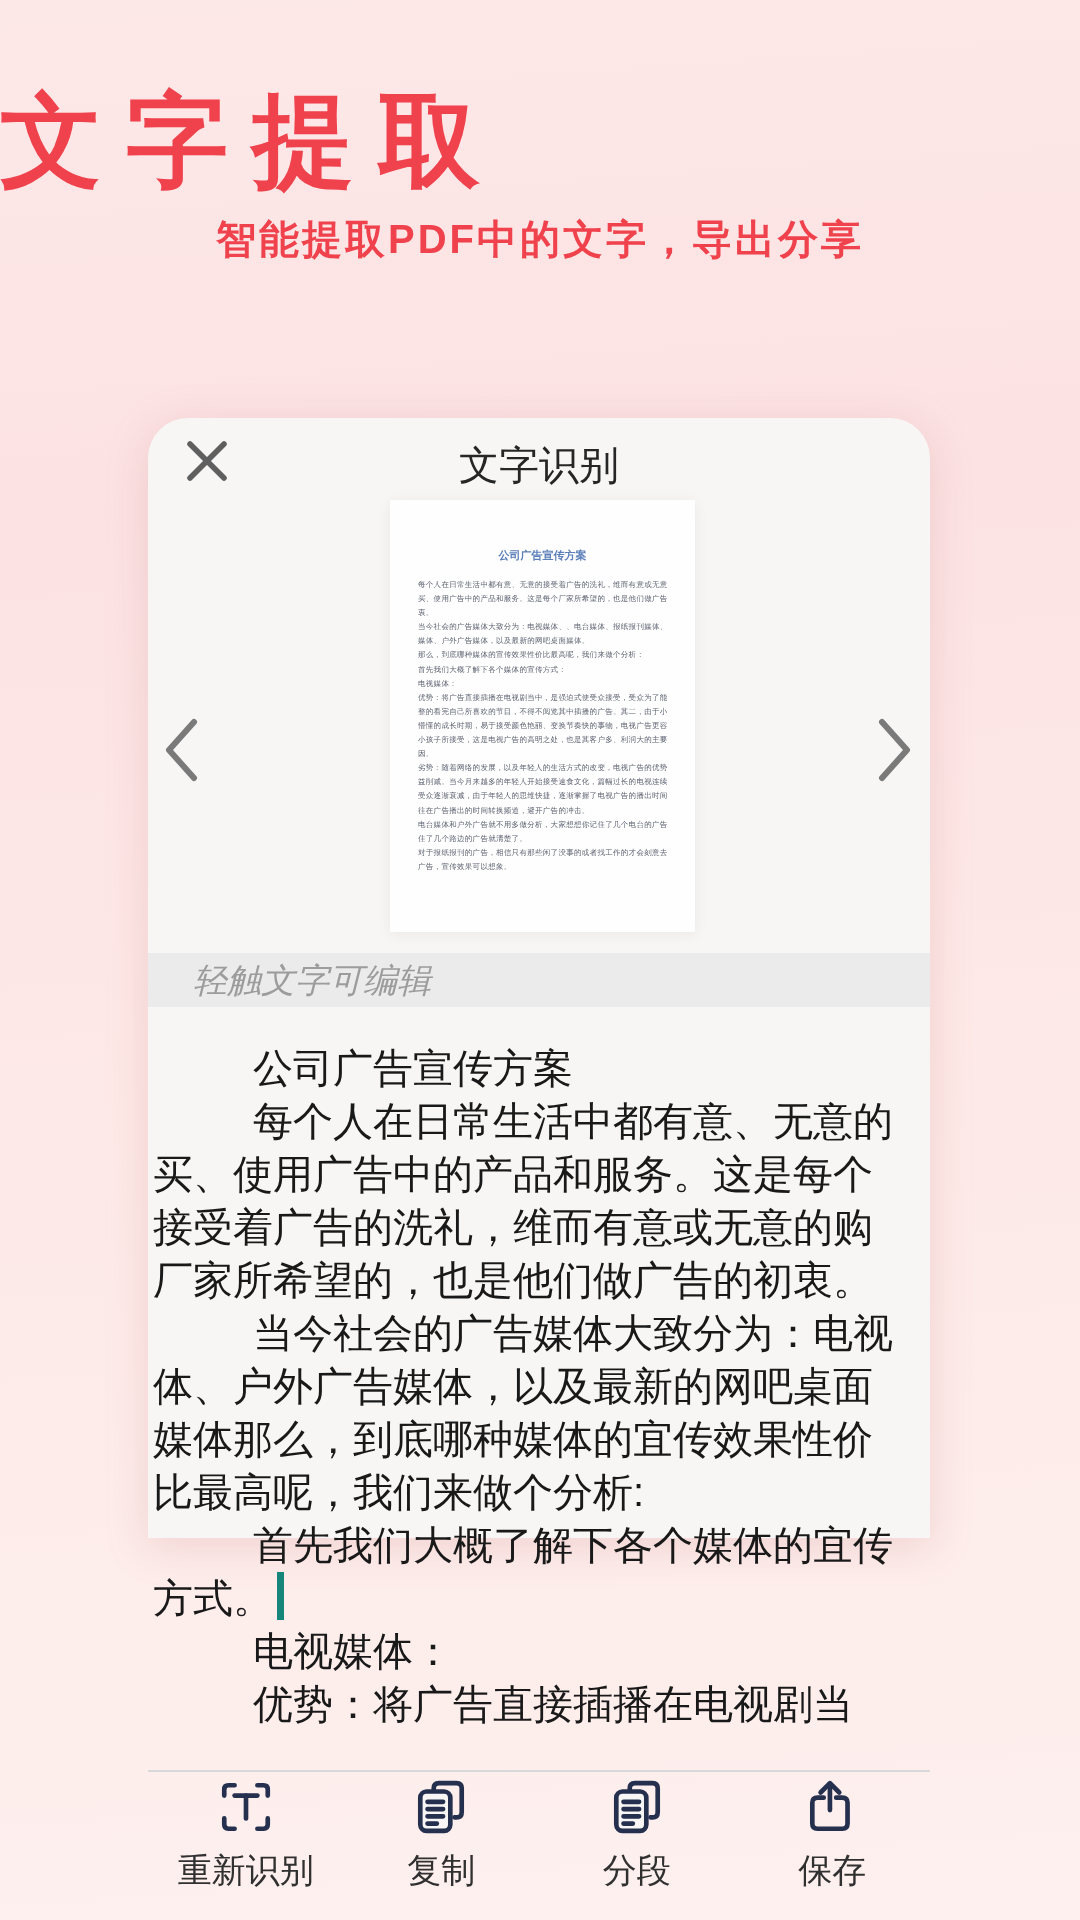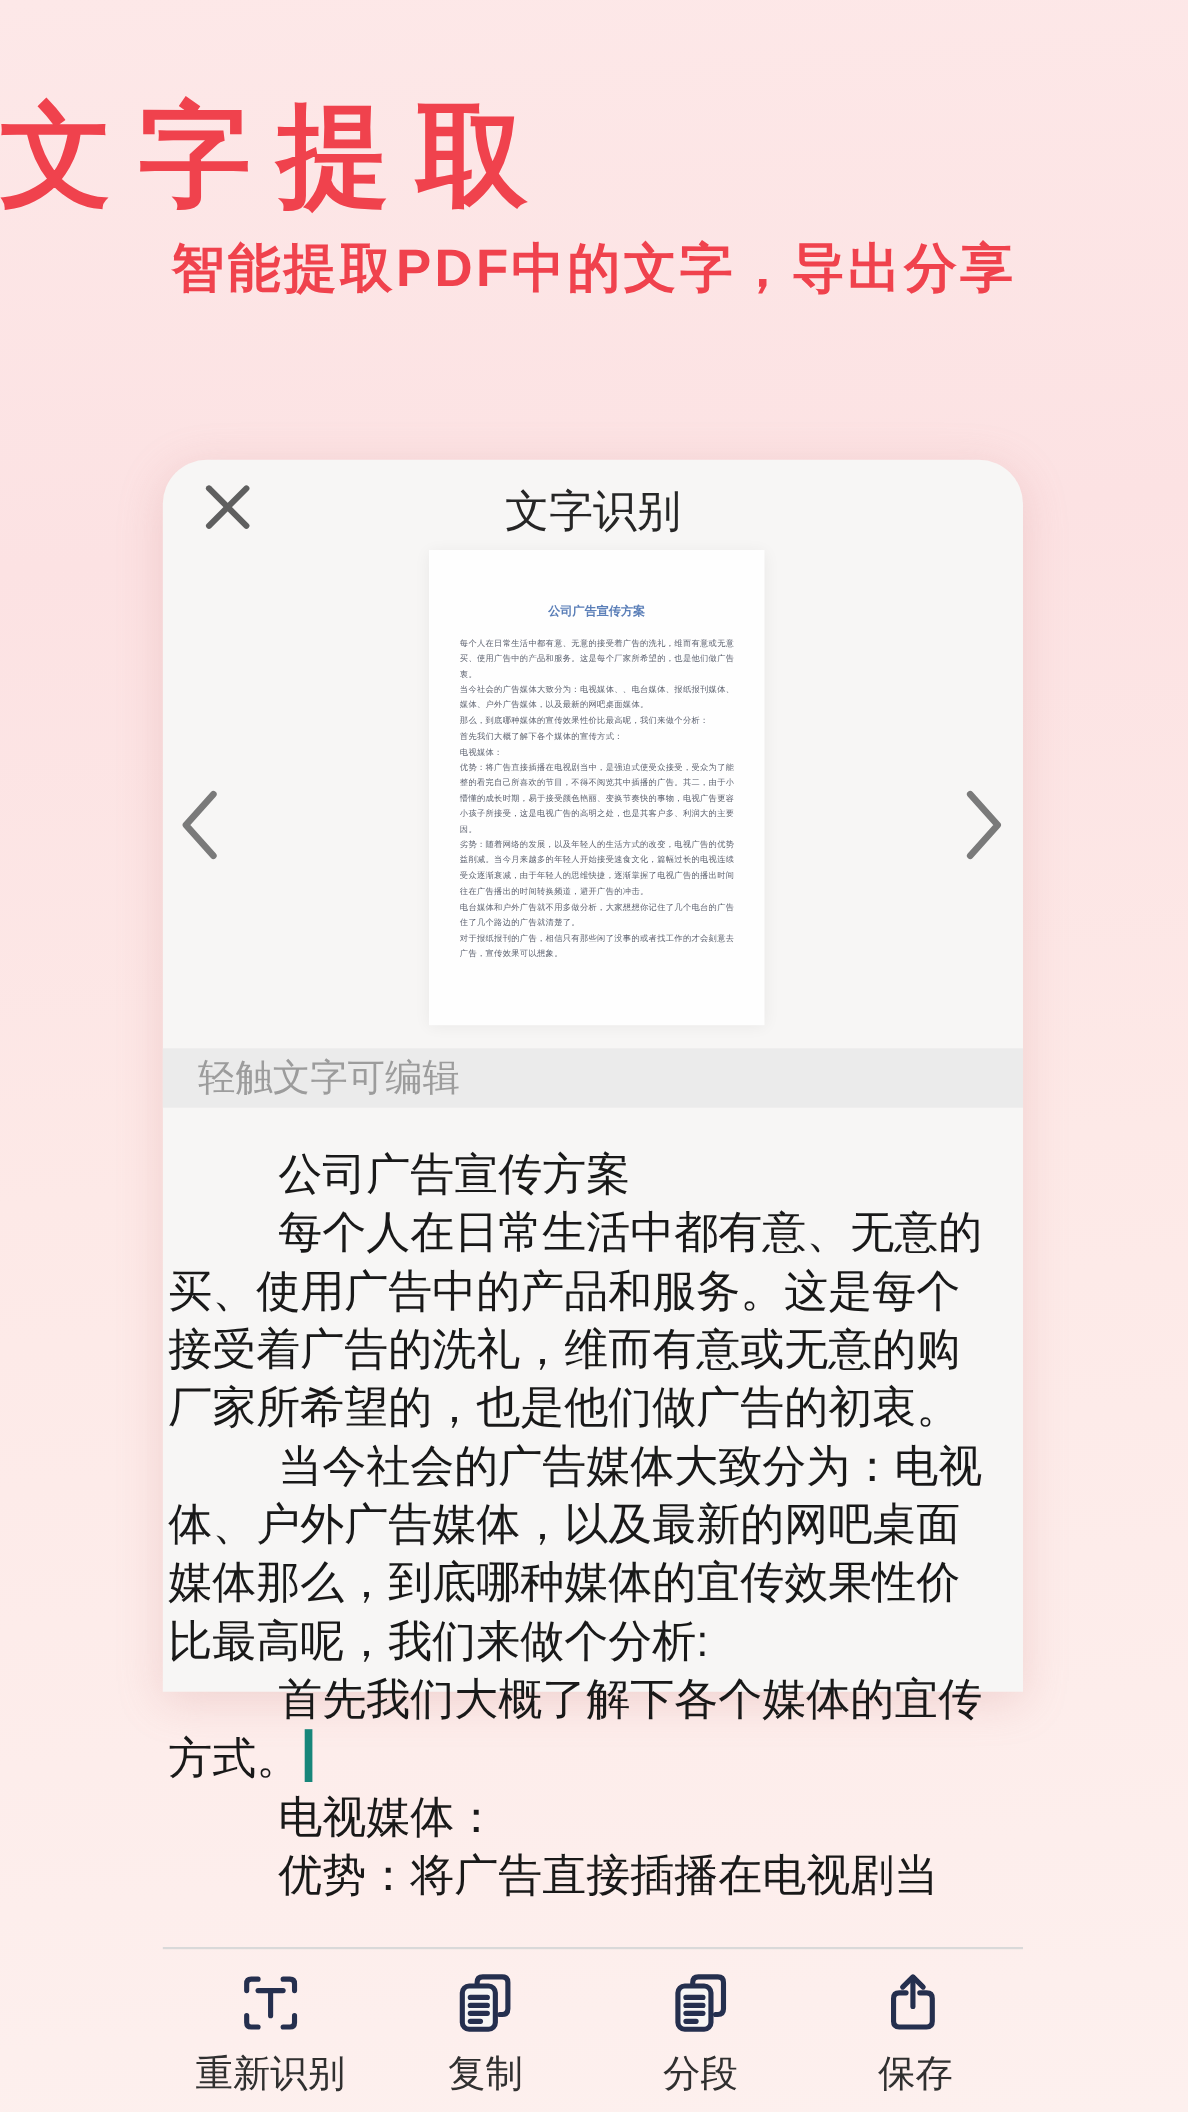--- a/index.html
+++ b/index.html
@@ -1,49 +1,49 @@
 <!DOCTYPE html>
 <html><head>
 <meta charset="utf-8">
 <style>
   html,body{margin:0;padding:0;width:1080px;height:1920px;overflow:hidden;
     font-family:"Liberation Sans","DejaVu Sans",sans-serif;}
   body{background:linear-gradient(176deg,#fde8e8 0%,#fce2e3 26%,#fde9e7 55%,#fdf0ee 100%);}
   .hero-title{position:absolute;top:74px;left:0;width:1080px;text-align:left;
     font-size:102px;font-weight:900;letter-spacing:24px;color:#f0424d;}
   .hero-sub{position:absolute;top:212px;left:0;width:1080px;text-align:center;
-    font-size:48px;font-weight:700;letter-spacing:3px;color:#f0424d;}
+    font-size:40px;font-weight:700;letter-spacing:3px;color:#f0424d;}
   .card{position:absolute;left:148px;top:418px;width:782px;height:1120px;
     background:#f7f6f5;border-radius:40px 40px 0 0;
     box-shadow:0 8px 40px rgba(210,140,140,.28);}
   .close-btn{position:absolute;left:36px;top:18px;width:50px;height:50px;
     background:none;border:none;padding:0;cursor:pointer;}
   .dlg-title{position:absolute;left:0;top:25px;width:100%;text-align:center;
     font-size:40px;font-weight:500;color:#262626;line-height:44px;}
   .carousel{position:absolute;left:0;top:82px;width:100%;height:432px;}
   .page{position:absolute;left:242px;top:0;width:305px;height:432px;background:#fefefe;
     box-shadow:0 2px 14px rgba(0,0,0,.06);overflow:hidden;}
   .pv-title{padding-top:48px;text-align:center;font-size:11px;color:#5b7fb8;font-weight:700;}
   .pv-body{margin:15px 28px 0;font-size:7.5px;line-height:14.1px;color:#5d6270;letter-spacing:.3px;}
   .pv-line{white-space:nowrap;overflow:hidden;}
   .nav{position:absolute;top:218px;width:40px;height:64px;background:none;border:none;padding:0;cursor:pointer;}
   .nav.prev{left:14px;}.nav.next{right:14px;}
   .hint{position:absolute;left:0;top:535px;width:100%;height:54px;background:#ebebeb;
     font-size:34px;color:#9c9c9c;line-height:54px;}
-  .hint span{padding-left:32px;}
+  .hint span{padding-left:45px;font-style:italic;}
   .ocr{position:absolute;left:0;top:589px;width:100%;height:763px;overflow:hidden;
     box-sizing:border-box;padding:35px 12px 0 5px;font-size:40px;line-height:53px;color:#191919;}
   .ocr-line{white-space:nowrap;}
   .ocr-line.indent{text-indent:100px;}
   .cursor{display:inline-block;width:7px;height:48px;background:#17867a;
     vertical-align:-8px;margin-left:4px;}
   .divider{position:absolute;left:0;top:1352px;width:100%;height:2px;background:#d9d9d9;}
   .toolbar{position:absolute;left:0;top:1354px;width:100%;height:148px;display:flex;}
   .tb{flex:1;display:flex;flex-direction:column;align-items:center;justify-content:flex-start;
-    padding-top:20px;background:none;border:none;cursor:pointer;}
+    padding-top:6px;background:none;border:none;cursor:pointer;}
   .tb-label{margin-top:12px;font-size:34px;color:#303030;}
   svg{display:block;}
 </style>
 </head>
 <body>
 
 <div class="hero-title">文字提取</div>
 <div class="hero-sub">智能提取PDF中的文字，导出分享</div>
 
 <section class="card">

